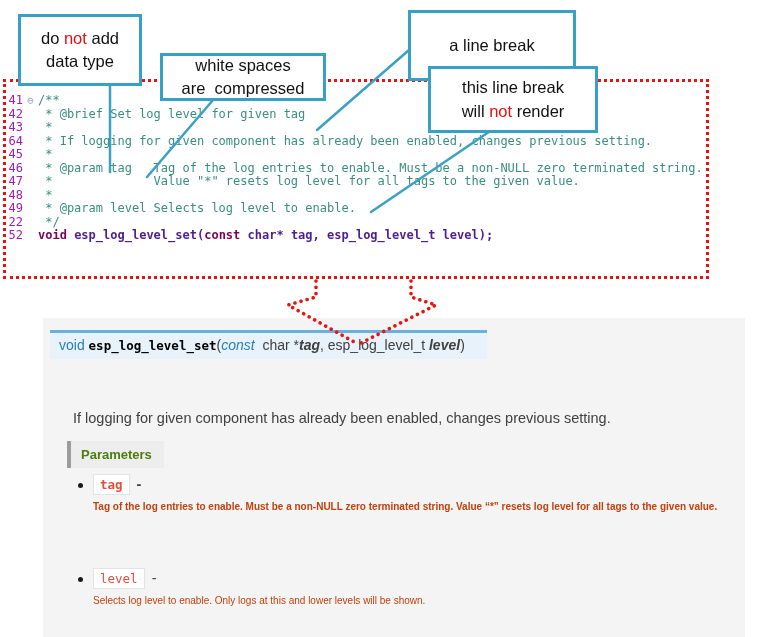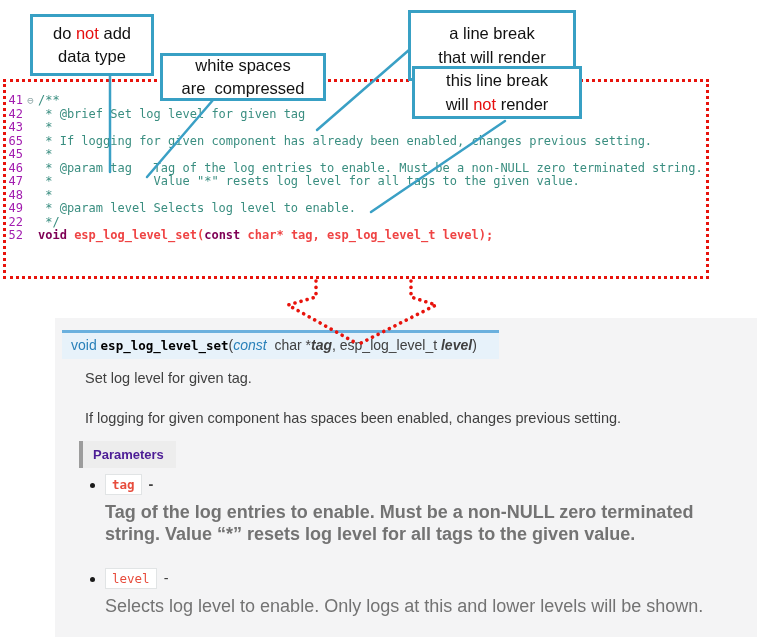--- a/index.html
+++ b/index.html
@@ -11,97 +11,96 @@
           border:3px dotted #e8130c;box-sizing:border-box;z-index:1;}
 
   
   .code{position:absolute;left:7px;top:94px;z-index:2;
         font-family:"DejaVu Sans Mono",monospace;font-size:12px;line-height:13.5px;}
   .crow{display:flex;white-space:pre;}
   .lnum{display:inline-block;width:16px;text-align:right;color:#a21caf;flex:none;}
   .fold{display:inline-block;width:15px;text-align:center;color:#93aaaa;font-size:11px;flex:none;}
   .ctext{color:#3a8e80;}
   .kw{color:#7f0055;font-weight:bold;}
-  .codeseg{color:#ef4444;font-weight:bold;text-align:right;}
+  .codeseg{color:#4c1d95;font-weight:bold;text-align:right;}
 
   
   svg.overlay{position:absolute;left:0;top:0;z-index:3;pointer-events:none;}
   .blueline{stroke:#3aa0c5;stroke-width:2.5;fill:none;stroke-linecap:round;}
   .reddots{stroke:#e8130c;stroke-width:3.6;fill:none;stroke-dasharray:0.1 6.2;stroke-linecap:round;}
 
   
   .callout{position:absolute;z-index:4;background:#ffffff;border:3px solid #38a0c4;
            box-sizing:border-box;display:flex;flex-direction:column;align-items:center;
            justify-content:center;font-size:16.5px;color:#111111;text-align:center;
            white-space:pre;line-height:1.42;}
   .callout .red{color:#e60f0f;}
 
   
-  .docpanel{position:absolute;left:55px;top:318px;width:702px;height:319px;
+  .docpanel{position:absolute;left:43px;top:318px;width:702px;height:319px;
             background:#f4f4f5;z-index:2;}
   .sigbar{position:absolute;left:7px;top:12px;width:437px;height:29px;box-sizing:border-box;
           background:#e7f2fa;border-top:3px solid #6ab0de;padding:4px 0 0 9px;
           font-size:14px;color:#404040;white-space:pre;}
   .sg-kw{color:#2980b9;}
   .sg-kwi{color:#2980b9;font-style:italic;}
   .sg-name{font-family:"DejaVu Sans Mono",monospace;font-weight:bold;color:#000000;font-size:12.5px;}
   .sg-plain{color:#404040;}
   .sg-param{font-style:italic;font-weight:600;color:#404040;}
 
   .docp{position:absolute;left:30px;font-size:14.5px;color:#404040;}
   .params-label{position:absolute;left:24px;top:123px;background:#ededed;
                 border-left:4px solid #9c9c9c;padding:6px 12px 6px 10px;
-                font-size:13px;font-weight:bold;color:#4c1d95;}
+                font-size:13px;font-weight:bold;color:#4d7c0f;}
   .pitem{position:absolute;left:50px;}
   .pitem::before{content:"";position:absolute;left:-15px;top:8px;width:5px;height:5px;
                  border-radius:50%;background:#1a1a1a;}
   .chip{font-family:"DejaVu Sans Mono",monospace;font-size:12.5px;color:#e74c3c;
         background:#ffffff;border:1px solid #e1e4e5;padding:2px 6px;}
   .pdash{color:#404040;font-size:14.5px;margin-left:7px;}
-  .pdesc{margin-top:9px;width:645px;font-size:18px;line-height:21.5px;color:#737373;}
+  .pdesc{margin-top:3px;width:645px;font-size:10px;line-height:21.5px;color:#c2410c;}
 </style>
 </head>
 <body>
 
 <div class="stage">
 
   <div class="redbox"></div>
 
   <div class="code" id="code-lines">
       <div class="crow"><span class="lnum">41</span><span class="fold">⊖</span><span class="ctext">/**</span></div>
       <div class="crow"><span class="lnum">42</span><span class="fold"></span><span class="ctext"> * @brief Set log level for given tag</span></div>
       <div class="crow"><span class="lnum">43</span><span class="fold"></span><span class="ctext"> *</span></div>
-      <div class="crow"><span class="lnum">65</span><span class="fold"></span><span class="ctext"> * If logging for given component has already been enabled, changes previous setting.</span></div>
+      <div class="crow"><span class="lnum">64</span><span class="fold"></span><span class="ctext"> * If logging for given component has already been enabled, changes previous setting.</span></div>
       <div class="crow"><span class="lnum">45</span><span class="fold"></span><span class="ctext"> *</span></div>
       <div class="crow"><span class="lnum">46</span><span class="fold"></span><span class="ctext"> * @param tag   Tag of the log entries to enable. Must be a non-NULL zero terminated string.</span></div>
       <div class="crow"><span class="lnum">47</span><span class="fold"></span><span class="ctext"> *              Value "*" resets log level for all tags to the given value.</span></div>
       <div class="crow"><span class="lnum">48</span><span class="fold"></span><span class="ctext"> *</span></div>
       <div class="crow"><span class="lnum">49</span><span class="fold"></span><span class="ctext"> * @param level Selects log level to enable.</span></div>
       <div class="crow"><span class="lnum">22</span><span class="fold"></span><span class="ctext"> */</span></div>
       <div class="crow"><span class="lnum">52</span><span class="fold"></span><span class="ctext"><span class="kw">void</span><span class="codeseg"> esp_log_level_set(</span><span class="kw">const</span><span class="codeseg"> char* tag, esp_log_level_t level);</span></span></div>
     </div>
 
   <svg class="overlay" width="767" height="637" viewBox="0 0 767 637">
     <path class="blueline" d="M110,74 L110,172"></path>
     <path class="blueline" d="M213,100 L147,177"></path>
     <path class="blueline" d="M409,50 L317,130"></path>
     <path class="blueline" d="M505,121 L371,212"></path>
     <path class="reddots" d="M316,281 L316,297 L288,305 L356,343"></path>
     <path class="reddots" d="M411,281 L411,297 L436,305 L361,343"></path>
   </svg>
 
-  <div class="callout" style="left:30px;top:14px;width:124px;height:62px"><div>do <span class="red">not</span> add</div><div>data type</div></div>
+  <div class="callout" style="left:18px;top:14px;width:124px;height:72px"><div>do <span class="red">not</span> add</div><div>data type</div></div>
   <div class="callout" style="left:160px;top:53px;width:166px;height:48px"><div>white spaces</div><div>are  compressed</div></div>
-  <div class="callout" style="left:408px;top:10px;width:168px;height:71px"><div>a line break</div><div>that will render</div></div>
-  <div class="callout" style="left:412px;top:66px;width:170px;height:53px"><div>this line break</div><div>will <span class="red">not</span> render</div></div>
+  <div class="callout" style="left:408px;top:10px;width:168px;height:71px"><div>a line break</div></div>
+  <div class="callout" style="left:428px;top:66px;width:170px;height:67px"><div>this line break</div><div>will <span class="red">not</span> render</div></div>
 
   <div class="docpanel">
     <div class="sigbar" id="sig"><span class="sg-kw">void </span><span class="sg-name">esp_log_level_set</span><span class="sg-plain">(</span><span class="sg-kwi">const</span><span class="sg-plain">  char *</span><span class="sg-param">tag</span><span class="sg-plain">, esp_log_level_t </span><span class="sg-param">level</span><span class="sg-plain">)</span></div>
-    <div class="docp" style="top:52px">Set log level for given tag.</div>
-    <div class="docp" style="top:92px">If logging for given component has spaces been enabled, changes previous setting.</div>
+    <div class="docp" style="top:92px">If logging for given component has already been enabled, changes previous setting.</div>
     <div class="params-label">Parameters</div>
     <div id="plist">
         <div class="pitem" style="top: 157px; font-weight: bold;"><span class="chip">tag</span><span class="pdash">-</span><div class="pdesc">Tag of the log entries to enable. Must be a non-NULL zero terminated string. Value “*” resets log level for all tags to the given value.</div></div>
         <div class="pitem" style="top: 251px;"><span class="chip">level</span><span class="pdash">-</span><div class="pdesc">Selects log level to enable. Only logs at this and lower levels will be shown.</div></div>
       </div>
   </div>
 
 </div>
 
 </body></html>

